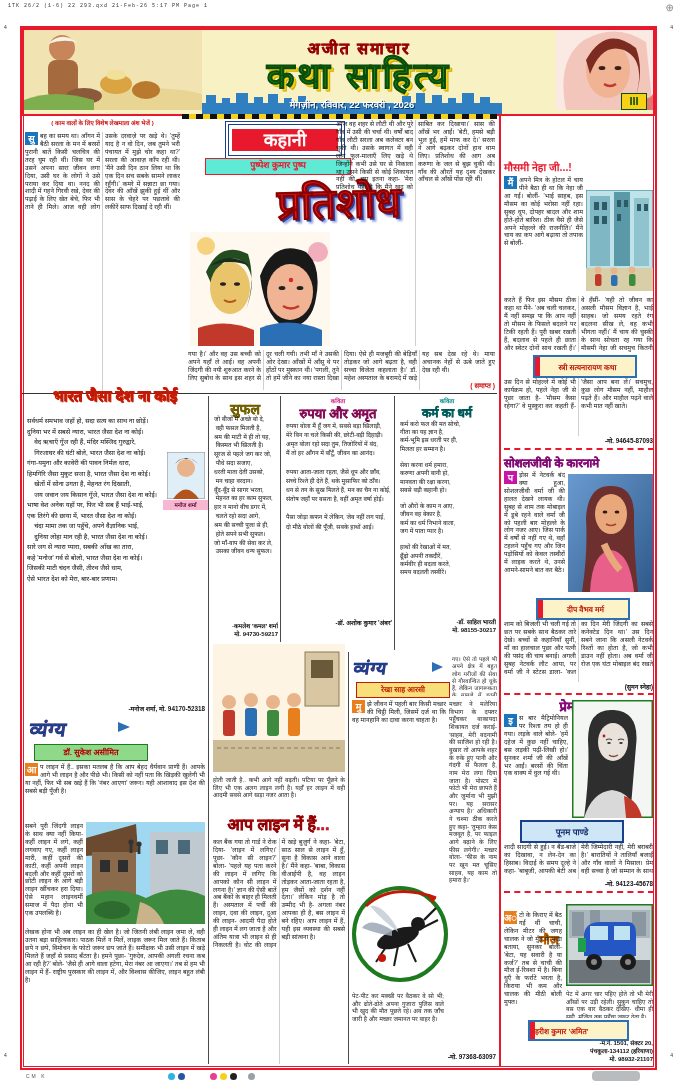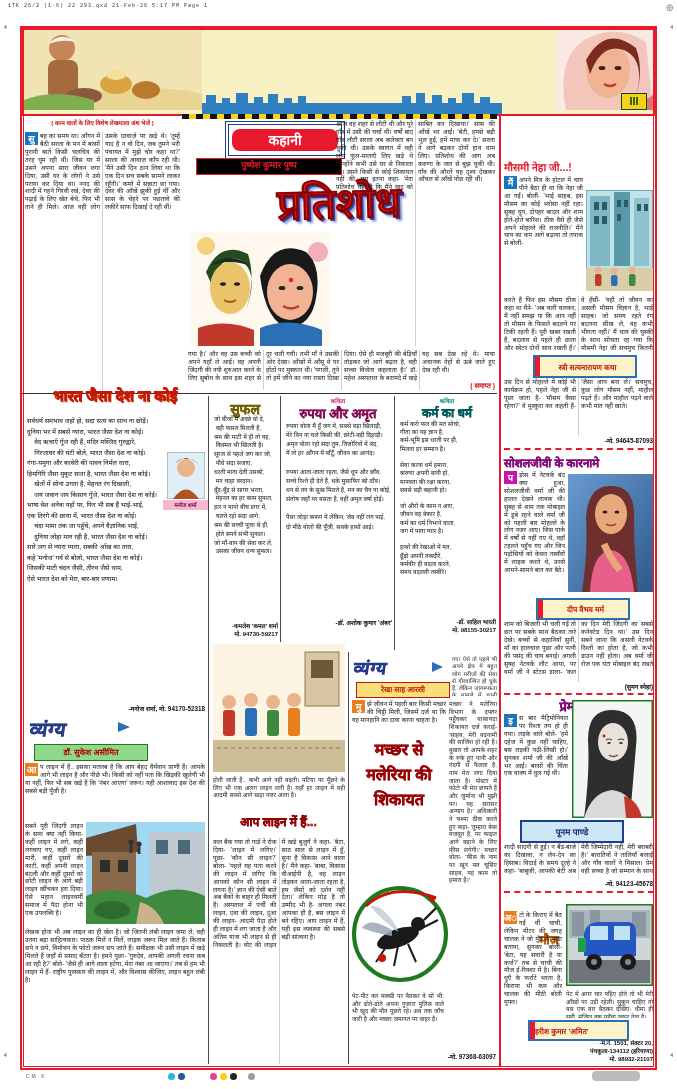--- a/index.html
+++ b/index.html
@@ -48,53 +48,56 @@
     <svg class="abs" style="right:0;top:0;" width="97" height="80" viewBox="0 0 97 80">
       <rect width="97" height="80" fill="#fbe9e4"></rect>
       <path d="M10 80 Q0 30 28 10 Q60 -8 90 12 L97 80Z" fill="#f3c6bb"></path>
       <ellipse cx="52" cy="40" rx="22" ry="28" fill="#f0b394"></ellipse>
       <path d="M30 30 Q50 -6 80 18 Q88 40 80 66 Q90 30 68 20 Q46 12 34 44Z" fill="#7c2b20"></path>
       <ellipse cx="46" cy="38" rx="3.4" ry="2" fill="#3a2218"></ellipse>
       <ellipse cx="62" cy="38" rx="3.4" ry="2" fill="#3a2218"></ellipse>
       <path d="M48 54 Q54 58 60 54" stroke="#c0392b" stroke-width="2.4" fill="none"></path>
       <path d="M80 66 Q92 72 97 64 L97 80 L70 80Z" fill="#e57373"></path>
     </svg>
+    <div class="abs" style="left:190px;top:7px;width:290px;text-align:center;font-weight:bold;font-size:16px;color:#e11414;-webkit-text-stroke:0.5px #8c0000;letter-spacing:2px;">अजीत समाचार</div>
+    <div class="abs" style="left:175px;top:20px;width:320px;text-align:center;font-weight:bold;font-size:36px;color:#1d8a1d;-webkit-text-stroke:1px #0a4d0a;text-shadow:2px 2px 0 #f7d117,3px 3px 0 #caa90a;letter-spacing:3px;">कथा साहित्य</div>
     <svg class="abs" style="left:178px;bottom:0;" width="300" height="23" viewBox="0 0 300 23">
       <rect y="12" width="300" height="11" fill="#2f7fc1"></rect>
       <g fill="#2f7fc1">
         <rect x="4" y="4" width="10" height="10"></rect>
           <rect x="20" y="7" width="8" height="8"></rect>
           <rect x="34" y="2" width="12" height="12"></rect>
           <rect x="52" y="6" width="9" height="9"></rect>
           <rect x="66" y="3" width="10" height="11"></rect>
           <rect x="82" y="7" width="8" height="8"></rect>
           <rect x="230" y="4" width="10" height="10"></rect>
           <rect x="246" y="7" width="8" height="8"></rect>
           <rect x="260" y="2" width="12" height="12"></rect>
           <rect x="278" y="6" width="10" height="9"></rect>
           <rect x="96" y="5" width="8" height="9"></rect>
           <rect x="200" y="5" width="9" height="9"></rect>
           <rect x="214" y="2" width="9" height="12"></rect>
       </g>
     </svg>
+    <div class="abs" style="left:178px;bottom:3px;width:300px;text-align:center;font-weight:bold;font-size:9.5px;color:#ffffff;text-shadow:1px 1px 0 #0b3a66;">मैगज़ीन, रविवार, 22 फरवरी , 2026</div>
     <div class="abs" style="right:6px;bottom:4px;width:24px;height:15px;background:#f7d117;border:1px solid #0a4d0a;color:#0a4d0a;font-weight:bold;font-size:11px;text-align:center;line-height:15px;">III</div>
   </div>
 
   <div class="abs" style="left:182px;top:114px;width:315px;height:5px;background:repeating-linear-gradient(90deg,#111 0 7px,#f7d117 7px 14px);"></div>
 
   <div class="abs" style="left:25px;top:119px;width:155px;height:12px;font-size:6px;color:#cc1111;text-align:center;font-weight:bold;overflow:hidden;">( काम वालों के लिए विशेष लेखमाला अंश भेजें )</div>
 
   <div class="t c2" style="left:25px;top:132px;width:155px;height:259px;">
     <span class="dc" style="background:#1b75bc;">सु</span><span>बह का समय था। आँगन में बैठी सरला के मन में बरसों पुरानी बातें किसी चलचित्र की तरह घूम रही थीं। जिस घर में उसने अपना सारा जीवन लगा दिया, उसी घर के लोगों ने उसे पराया कर दिया था। ननद की शादी में गहने गिरवी रखे, देवर की पढ़ाई के लिए खेत बेचे, फिर भी ताने ही मिले। आज वही लोग उसके दरवाज़े पर खड़े थे। 'तुम्हें याद है न वो दिन, जब तुमने भरी पंचायत में मुझे चोर कहा था?' सरला की आवाज़ काँप रही थी। 'मैंने उसी दिन ठान लिया था कि एक दिन सच सबके सामने लाकर रहूँगी।' कमरे में सन्नाटा छा गया। देवर की आँखें झुकी हुई थीं और सास के चेहरे पर पछतावे की लकीरें साफ दिखाई दे रही थीं।</span>
   </div>
 
   <div class="abs" style="left:228px;top:124px;width:112px;height:30px;background:#fff;border:1px solid #1b3f8f;box-shadow:0 0 0 2px #fff,0 0 0 3px #1b3f8f;display:flex;align-items:center;justify-content:center;">
-    <div style="background:#e8192c;color:#fff;font-weight:bold;font-size:14px;width:100%;height:22px;line-height:22px;text-align:center;margin:0 3px;border-radius:8px;">कहानी</div>
-  </div>
-  <div class="abs" style="left:196px;top:158px;width:144px;height:15px;background:#000000;border:1.5px solid #e8192c;color:#e8192c;font-weight:bold;font-size:9px;text-align:center;line-height:13px;">पुष्पेश कुमार पुष्प</div>
+    <div style="background:#e8192c;color:#fff;font-weight:bold;font-size:18px;width:100%;height:22px;line-height:22px;text-align:center;margin:0 3px;">कहानी</div>
+  </div>
+  <div class="abs" style="left:205px;top:158px;width:144px;height:15px;background:#5eead4;border:1.5px solid #e8192c;color:#e8192c;font-weight:bold;font-size:9px;text-align:center;line-height:13px;">पुष्पेश कुमार पुष्प</div>
 
   <div class="abs" style="left:186px;top:173px;width:306px;height:56px;text-align:center;font-weight:bold;font-size:42px;color:#e31e24;-webkit-text-stroke:1px #8c0000;text-shadow:2px 2px 0 #2b3f9e,4px 4px 2px #9aa7e0;transform:rotate(-1.5deg);">प्रतिशोध</div>
 
   <svg class="abs" style="left:190px;top:232px;" width="140" height="114" viewBox="0 0 140 114">
     <rect width="140" height="114" fill="#fff8ef"></rect>
     <circle cx="16" cy="14" r="9" fill="#f2c14e" opacity="0.7"></circle>
     <circle cx="128" cy="20" r="10" fill="#e87f9b" opacity="0.6"></circle>
     <path d="M16 40 Q30 8 58 22 Q66 48 56 78 Q70 40 50 28 Q28 20 24 58Z" fill="#234d20"></path>
     <ellipse cx="40" cy="56" rx="20" ry="26" fill="#e9c46a"></ellipse>
     <ellipse cx="33" cy="52" rx="3" ry="1.8" fill="#222"></ellipse>
@@ -251,36 +254,31 @@
         <rect x="32" y="64" width="12" height="28" rx="3" fill="#2b6fb5"></rect>
       <circle cx="60" cy="58" r="7" fill="#e8b48c"></circle>
         <rect x="54" y="66" width="12" height="26" rx="3" fill="#3e8a3e"></rect>
       <circle cx="81" cy="56" r="7" fill="#e8b48c"></circle>
         <rect x="75" y="64" width="12" height="28" rx="3" fill="#e87f1e"></rect>
     </g>
     <rect y="96" width="132" height="32" fill="#cdbd97"></rect>
     <path d="M4 104 H128" stroke="#8a7a5a" stroke-width="1" stroke-dasharray="4 3"></path>
   </svg>
   <div class="t" style="left:213px;top:776px;width:132px;height:34px;font-size:6.1px;"><span>होती जाती है.. कभी आगे नहीं बढ़ती। पटिया पर पूँछने के लिए भी एक अलग लाइन लगी है। यहाँ हर लाइन में वही आदमी सबसे आगे खड़ा नजर आता है।</span></div>
-  <div class="hl" style="left:210px;top:813px;width:137px;font-size:12px;color:#e8192c;-webkit-text-stroke:0.5px #8c0000;">आप लाइन में हैं...</div>
+  <div class="hl" style="left:210px;top:813px;width:137px;font-size:16px;color:#e8192c;-webkit-text-stroke:0.5px #8c0000;">आप लाइन में हैं...</div>
   <div class="t c2" style="left:213px;top:838px;width:132px;height:226px;">
     <span>कल बैंक गया तो गार्ड ने रोक दिया- 'लाइन में लगिए।' पूछा- 'कौन सी लाइन?' बोला- 'पहले यह पता करने की लाइन में लगिए कि आपको कौन सी लाइन में लगना है।' ज्ञान की ऐसी बातें अब बैंकों के बाहर ही मिलती हैं। अस्पताल में पर्ची की लाइन, दवा की लाइन, दुआ की लाइन- आदमी पैदा होते ही लाइन में लग जाता है और अंतिम यात्रा भी लाइन से ही निकलती है।</span> <span>वोट की लाइन में खड़े बुजुर्ग ने कहा- 'बेटा, साठ साल से लाइन में हूँ, सुना है विकास आने वाला है।' मैंने कहा- 'बाबा, विकास वीआईपी है, वह लाइन तोड़कर आता-जाता रहता है, हम जैसों को दर्शन नहीं देता।' लेकिन मोड़ है तो उम्मीद भी है- अगला नंबर आपका ही है, बस लाइन में बने रहिए। आप लाइन में हैं, यही इस व्यवस्था की सबसे बड़ी सांत्वना है।</span>
   </div>
 
   <div class="abs vyng" style="left:354px;top:656px;font-size:17px;">व्यंग्य</div>
   <div class="abs" style="left:432px;top:662px;width:0;height:0;border-left:11px solid #2b6fb5;border-top:5px solid transparent;border-bottom:5px solid transparent;"></div>
   <div class="abs" style="left:356px;top:682px;width:92px;height:14px;background:#f7e07a;border:1px solid #c21807;color:#c21807;font-weight:bold;font-size:7.5px;text-align:center;line-height:14px;overflow:hidden;">रेखा साह आरसी</div>
   <div class="t" style="left:452px;top:656px;width:45px;height:40px;font-size:5.8px;"><span>गए। ऐसे तो पहले भी अपने क्षेत्र में बहुत लोग मरीजों की सेवा से गौरवान्वित हो चुके हैं, लेकिन जागरूकता के मामले में इतनी अस्पताल-भक्ति बच्चा पैदा करने पर भी सरकार को टैक्स लगाने जैसी बात थी।</span></div>
   <div class="t" style="left:352px;top:700px;width:94px;height:34px;">
     <span class="dc" style="background:#e87f1e;">मु</span><span>झे जीवन में पहली बार किसी मच्छर की चिट्ठी मिली, जिसमें दर्ज था कि वह मानहानि का दावा करना चाहता है।</span>
-  </div>
-  <div class="hl" style="left:354px;top:738px;width:90px;font-size:16px;color:#e8192c;-webkit-text-stroke:0.5px #8c0000;line-height:1.55;">
-    <div>मच्छर से</div>
-    <div>मलेरिया की</div>
-    <div>शिकायत</div>
   </div>
   <div class="t" style="left:449px;top:700px;width:48px;height:350px;font-size:6.1px;"><span>मच्छर ने मलेरिया विभाग के दफ्तर पहुँचकर बाकायदा शिकायत दर्ज कराई- 'साहब, मेरी बदनामी की साजिश हो रही है। बुखार तो आपके शहर के रुके हुए पानी और गंदगी से फैलता है, नाम मेरा लगा दिया जाता है। पोस्टर में फोटो भी मेरा छापते हैं और जुर्माना भी मुझी पर। यह सरासर अन्याय है।' अधिकारी ने चश्मा ठीक करते हुए कहा- 'तुम्हारा केस मजबूत है, पर फाइल आगे बढ़ाने के लिए फीस लगेगी।' मच्छर बोला- 'फीस के नाम पर खून मत चूसिए साहब, यह काम तो हमारा है।'</span></div>
   <svg class="abs" style="left:352px;top:846px;" width="96" height="142" viewBox="0 0 96 142">
     <circle cx="48" cy="88" r="46" fill="#ffffff" stroke="#1e7a1e" stroke-width="4"></circle>
     <path d="M14 60 Q40 36 84 52" stroke="#c21807" stroke-width="3" fill="none"></path>
     <path d="M84 52 L76 48 L80 58Z" fill="#c21807"></path>
     <ellipse cx="46" cy="92" rx="22" ry="9" fill="#1a1a1a" transform="rotate(-20 46 92)"></ellipse>
     <circle cx="66" cy="78" r="7" fill="#1a1a1a"></circle>
     <path d="M40 84 Q18 70 10 82 Q26 88 40 90Z" fill="#9aa7b5" opacity="0.85"></path>
     <path d="M44 80 Q30 58 18 60 Q30 74 46 86Z" fill="#c3ccd6" opacity="0.85"></path>

